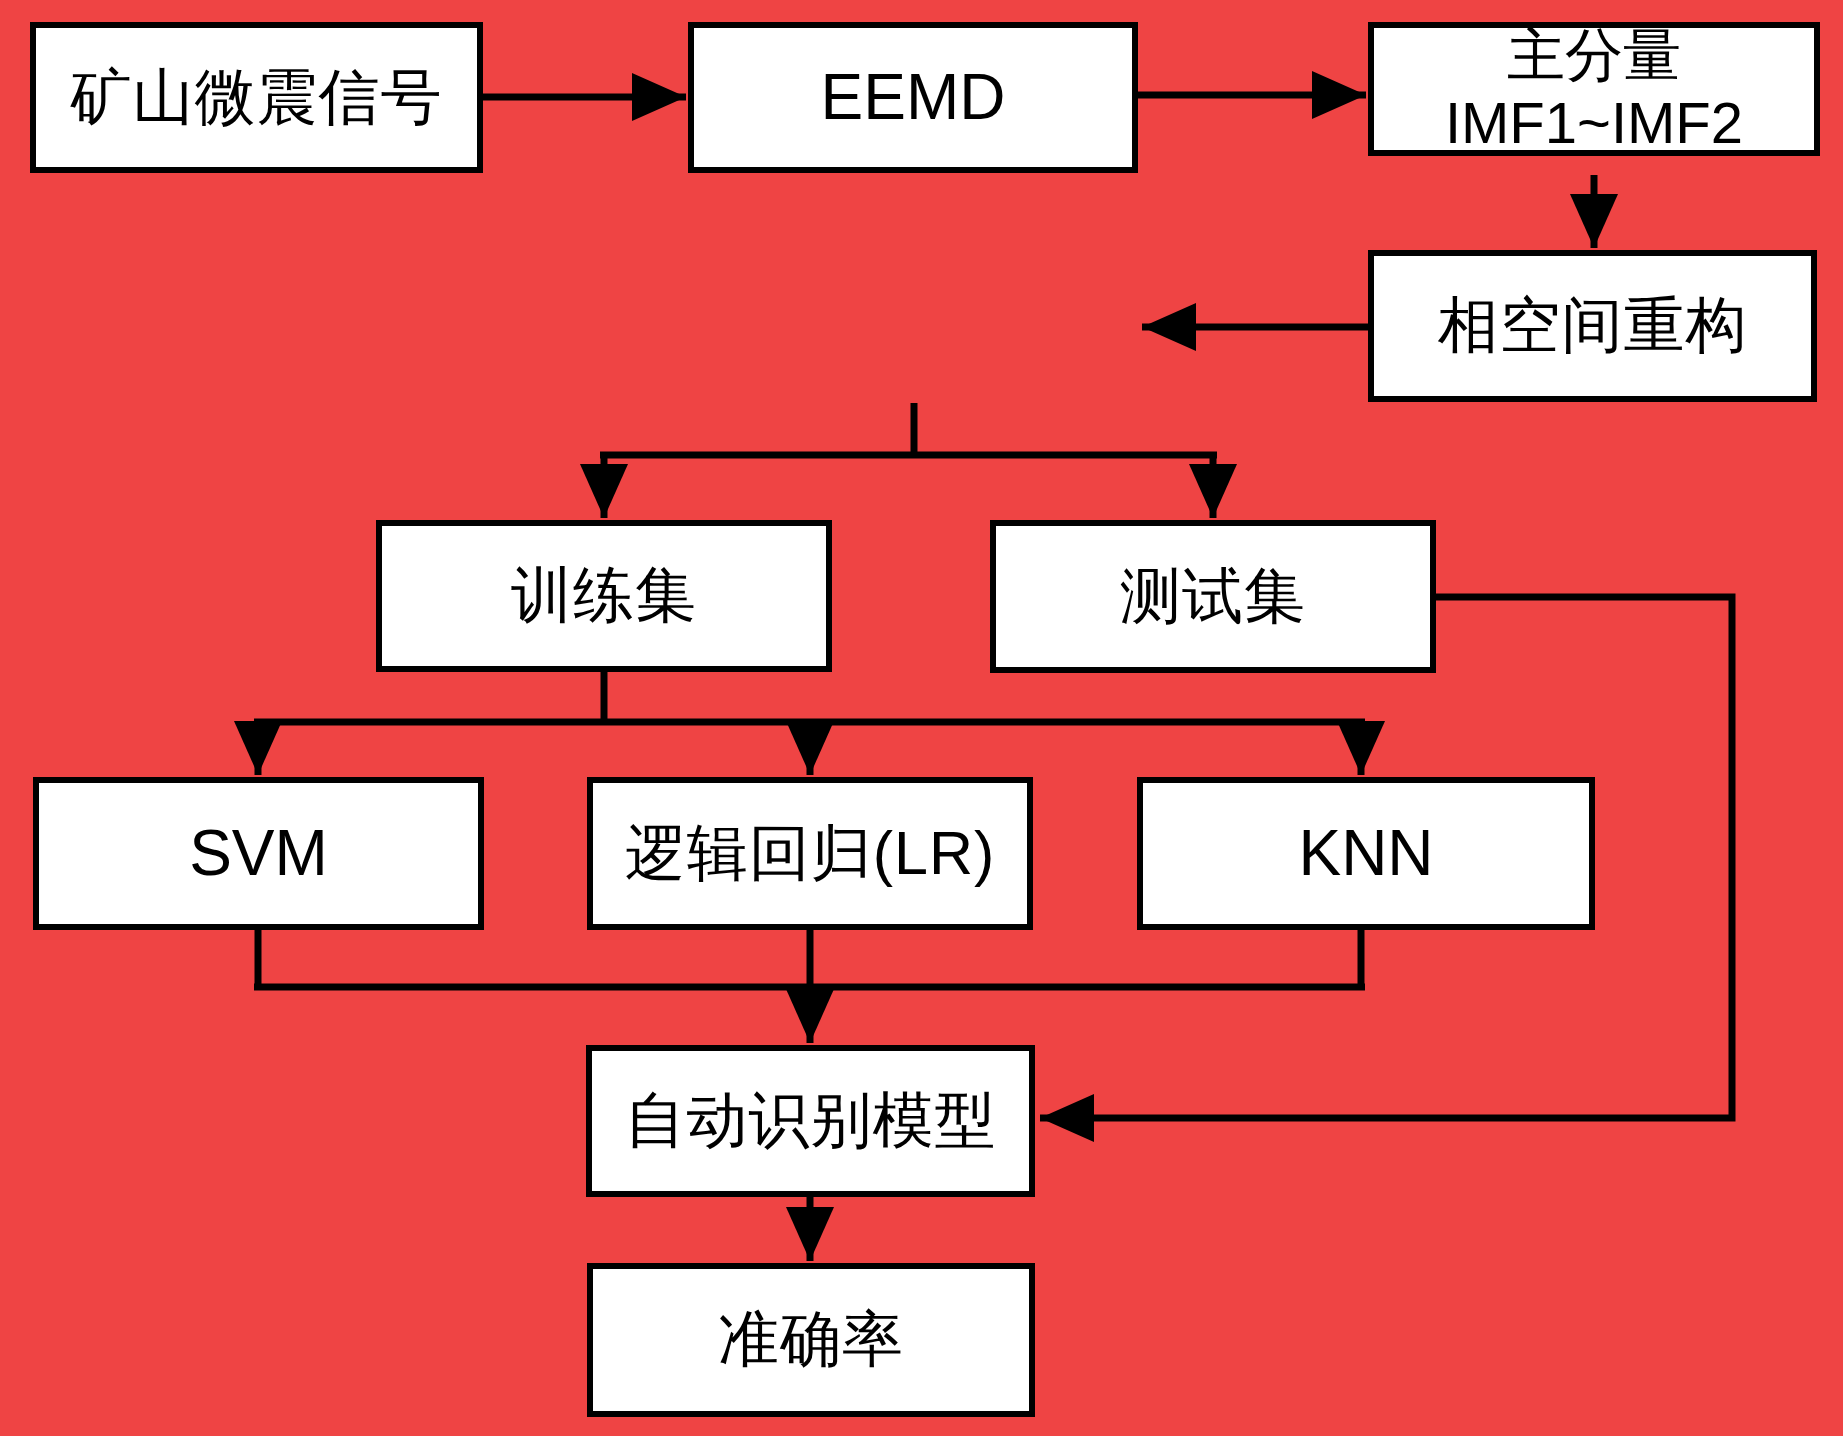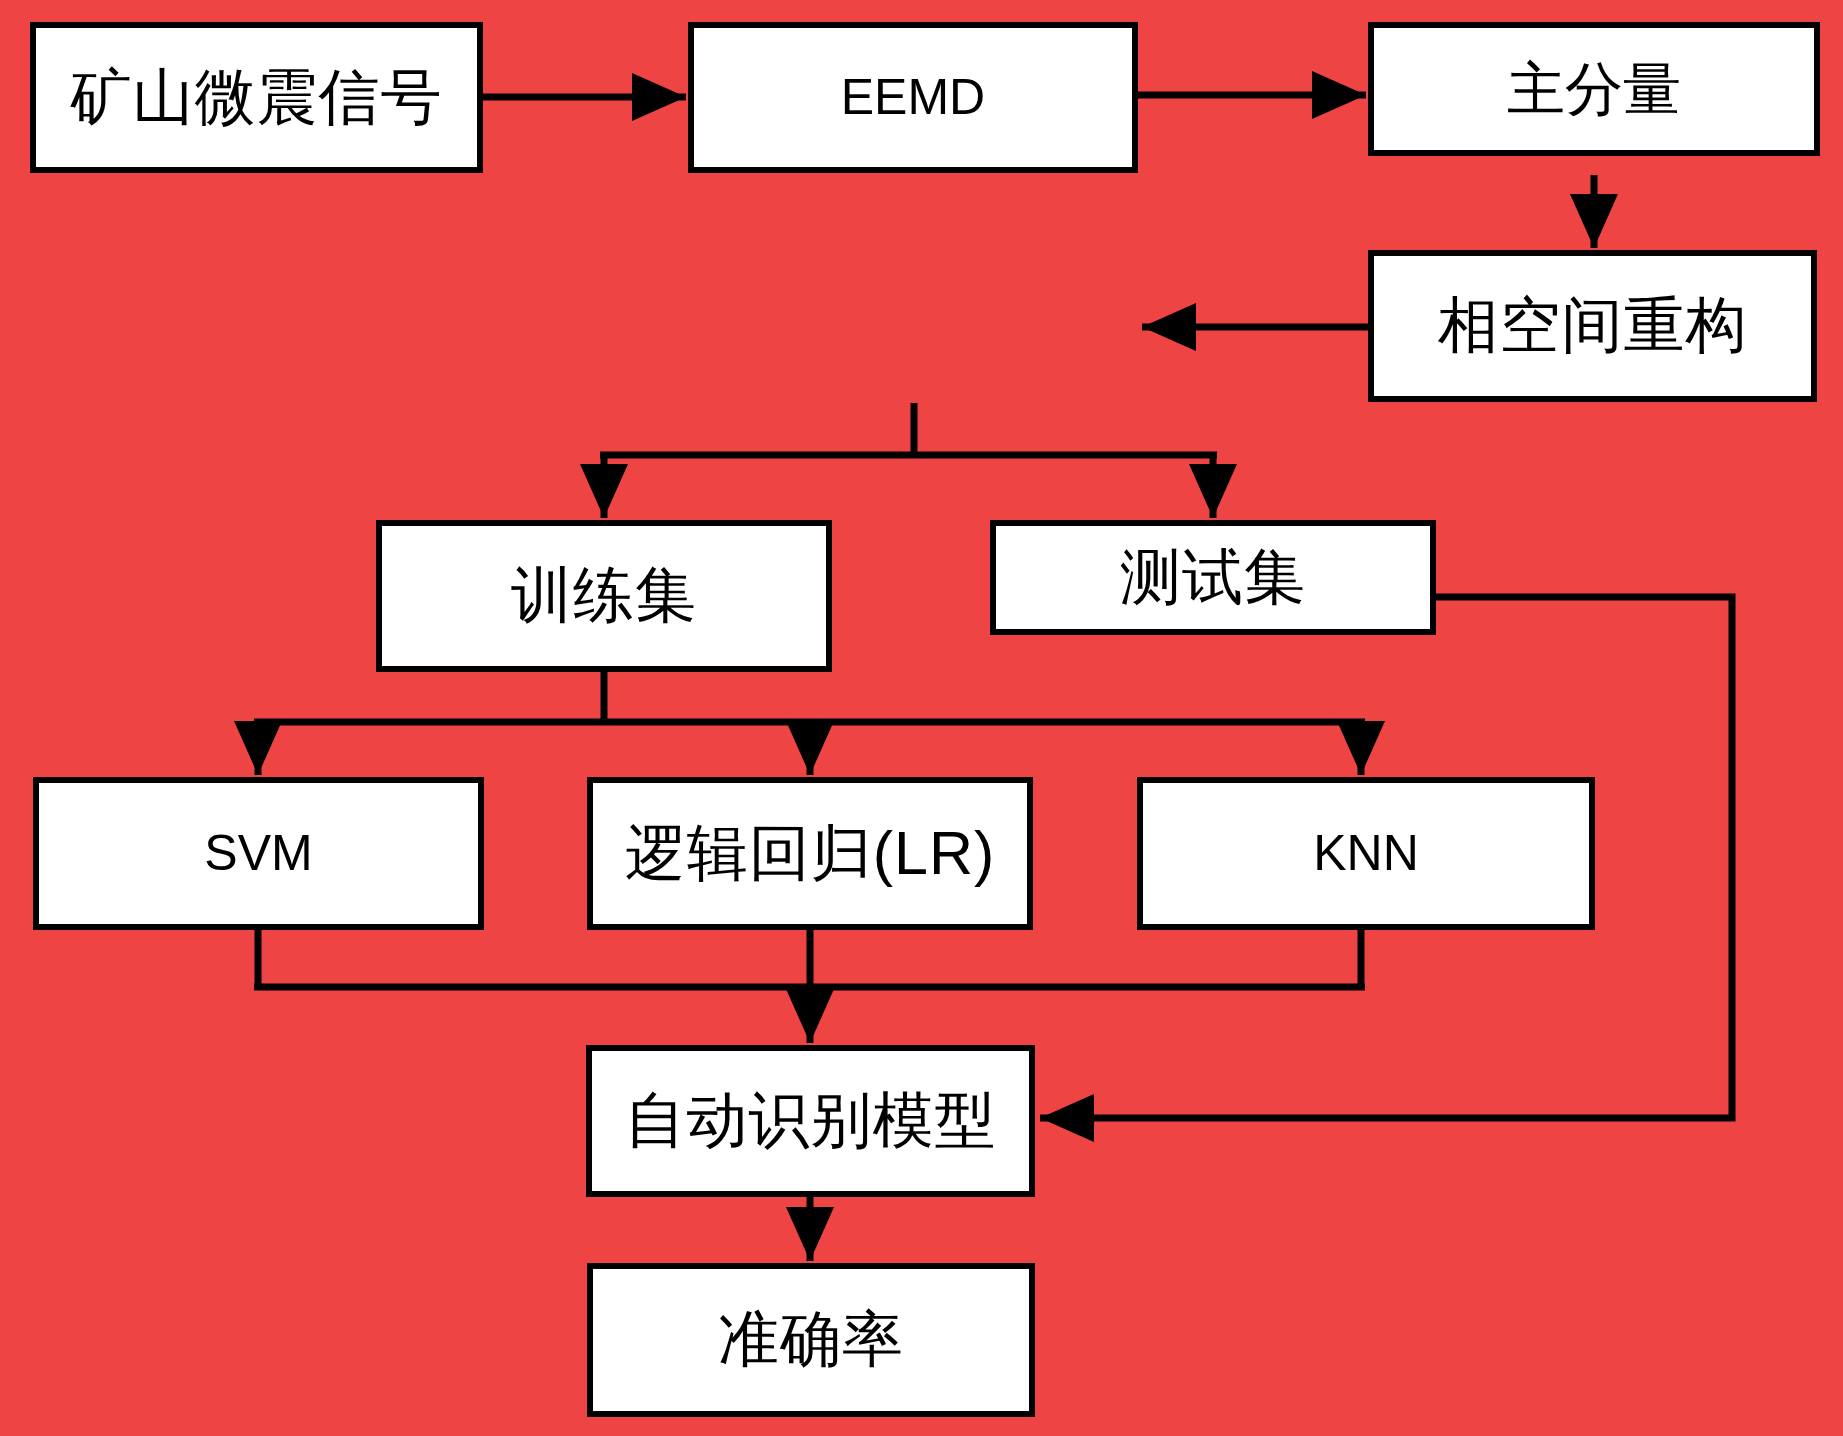--- a/index.html
+++ b/index.html
@@ -19,21 +19,21 @@
     border:6px solid #000000;
     display:flex;
     flex-direction:column;
     align-items:center;
     justify-content:center;
     text-align:center;
     z-index:2;
     line-height:1.1;
   }
   .zh{font-size:61px;letter-spacing:1px;}
-  .lat{font-size:50px;}
+  .lat{font-size:64px;}
   .two-line{font-size:58px;line-height:1.18;}
 </style>
 </head>
 <body>
 
 <div id="canvas">
 
   <svg id="wires" width="1843" height="1436" viewBox="0 0 1843 1436">
     <defs>
       <marker id="ah" markerUnits="userSpaceOnUse" markerWidth="56" markerHeight="50" refX="54" refY="24" orient="auto">
@@ -74,32 +74,33 @@
   <div class="node" style="left:30px;top:22px;width:453px;height:151px;">
     <span class="zh">矿山微震信号</span>
   </div>
 
   <div class="node" style="left:688px;top:22px;width:450px;height:151px;">
     <span class="lat">EEMD</span>
   </div>
 
   <div class="node" style="left:1368px;top:22px;width:452px;height:134px;">
     <span class="two-line">主分量</span>
+    <span class="two-line">IMF1~IMF2</span>
   </div>
 
 
   <div class="node" style="left:1368px;top:250px;width:449px;height:152px;">
     <span class="zh">相空间重构</span>
   </div>
 
   <div class="node" style="left:376px;top:520px;width:456px;height:152px;">
     <span class="zh">训练集</span>
   </div>
 
-  <div class="node" style="left:990px;top:520px;width:446px;height:115px;">
+  <div class="node" style="left:990px;top:520px;width:446px;height:153px;">
     <span class="zh">测试集</span>
   </div>
 
   <div class="node" style="left:33px;top:777px;width:451px;height:153px;">
     <span class="lat">SVM</span>
   </div>
 
   <div class="node" style="left:1137px;top:777px;width:458px;height:153px;">
     <span class="lat">KNN</span>
   </div>

